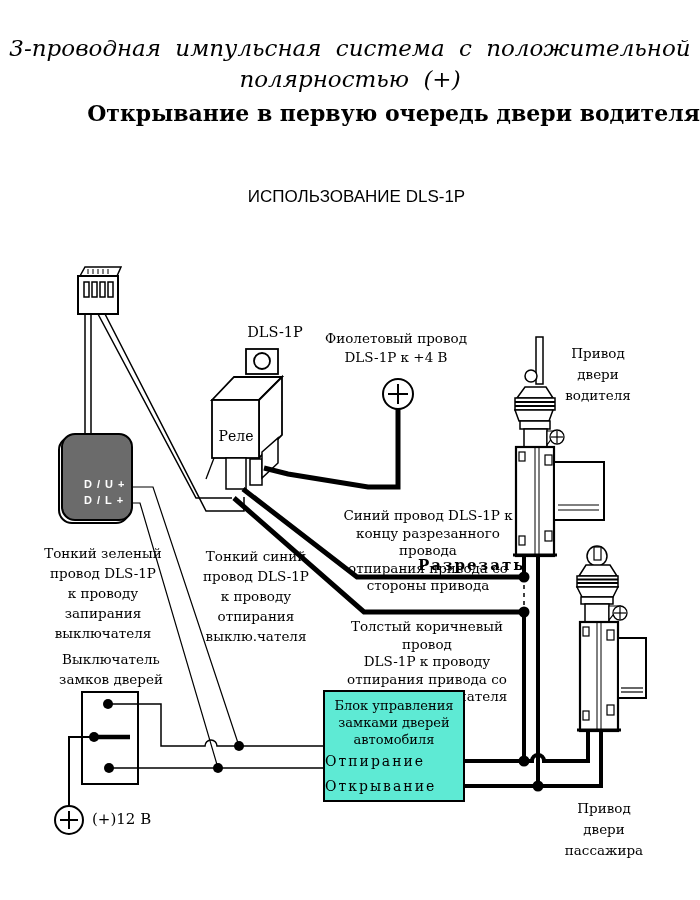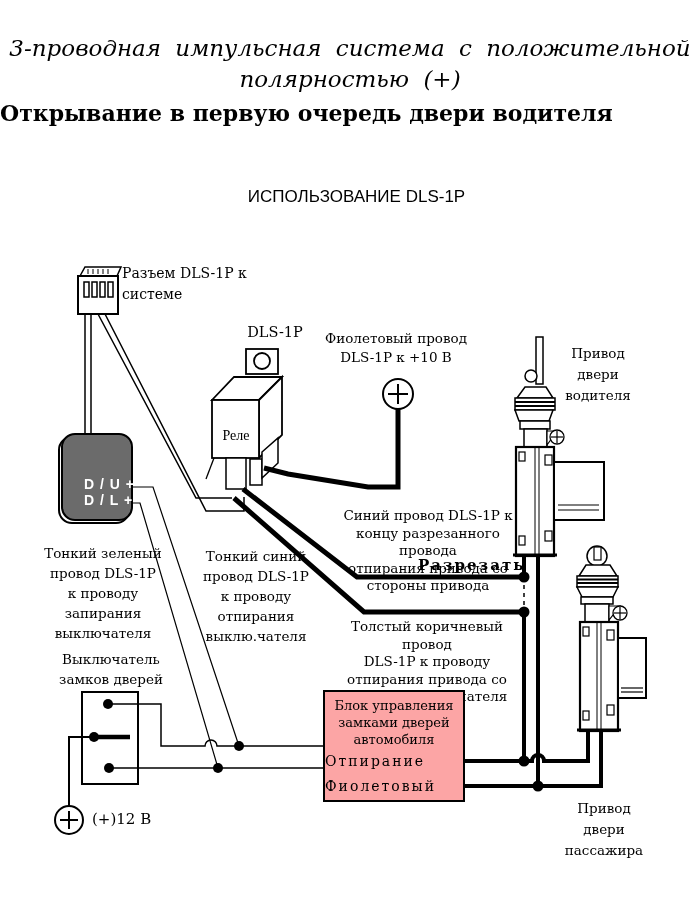--- a/index.html
+++ b/index.html
@@ -3,30 +3,30 @@
 <meta charset="utf-8">
 <style>
   html,body{margin:0;padding:0;background:#fff;}
   #page{position:relative;width:700px;height:900px;background:#fff;overflow:hidden;
         font-family:"DejaVu Serif", serif;color:#000;}
   #diagram-svg{position:absolute;left:0;top:0;}
   .lbl{position:absolute;white-space:pre-line;line-height:18px;font-size:13.5px;}
   .center{text-align:center;}
   .title-italic{position:absolute;left:0;right:0;top:33px;text-align:center;
       font-style:italic;font-weight:normal;font-size:23px;line-height:31px;word-spacing:7px;}
-  .title-bold{position:absolute;left:0;right:0;top:99px;text-align:left;
+  .title-bold{position:absolute;left:0;right:0;top:99px;text-align:right;
       font-weight:bold;font-size:22px;line-height:29px;}
   .subtitle{position:absolute;left:0;right:12px;top:187px;text-align:center;
       font-family:"Liberation Sans", sans-serif;font-size:17px;padding-left:25px;}
   .module-text{position:absolute;left:84px;top:476px;color:#fff;
-      font-family:"Liberation Sans", sans-serif;font-weight:bold;font-size:14px;
+      font-family:"Liberation Sans", sans-serif;font-weight:bold;font-size:11px;
       line-height:16px;letter-spacing:1px;white-space:pre-line;}
   .cut{font-weight:bold;font-size:15px;letter-spacing:2px;}
   .control-block{position:absolute;left:323px;top:690px;width:138px;height:108px;
-      background:#fca5a5;border:2px solid #000;}
+      background:#5eead4;border:2px solid #000;}
   .cb-title{padding-top:5px;text-align:center;font-size:13px;line-height:17px;white-space:pre-line;}
   .cb-line{padding-right:5px;font-size:14px;letter-spacing:2px;}
   .cb-unlock{margin-top:5px;}
   .cb-lock{margin-top:9px;}
 </style>
 </head>
 <body>
 
 <div id="page">
 
@@ -190,33 +190,31 @@
       </g>
     </g>
   </svg>
 
   <div class="title-italic">3-проводная  импульсная  система  с
 положительной   полярностью  (+)</div>
   <div class="title-bold">Открывание в первую очередь двери
 водителя</div>
   <div class="subtitle">ИСПОЛЬЗОВАНИЕ DLS-1P</div>
 
-  <div class="lbl" style="left:122px;top:263px;width:180px;font-size:14px;line-height:21px;">Разъем DLS-1P к
-системе</div>
 
   <div class="lbl center" style="left:236px;top:323px;width:78px;font-size:14.5px;">DLS-1P</div>
 
   <div class="lbl center" style="left:312px;top:329px;width:168px;line-height:19px;">Фиолетовый провод
-DLS-1P к +10 В</div>
+DLS-1P к +4 В</div>
 
   <div class="lbl center" style="left:556px;top:343px;width:84px;line-height:21px;">Привод
 двери
 водителя</div>
 
-  <div class="lbl center" style="left:214px;top:427px;width:44px;font-size:14px;font-family:Liberation Serif, serif;">Реле</div>
+  <div class="lbl center" style="left:214px;top:427px;width:44px;font-size:14px;">Реле</div>
 
   <div class="module-text">D / U +
 D / L +</div>
 
   <div class="lbl center" style="left:330px;top:507px;width:196px;line-height:17.5px;">Синий провод DLS-1P к
 концу разрезанного провода
 отпирания привода со
 стороны привода</div>
 
   <div class="lbl center cut" style="left:418px;top:556px;width:102px;">Разрезать</div>
@@ -241,20 +239,20 @@
   <div class="lbl center" style="left:54px;top:649px;width:114px;line-height:20px;">Выключатель
 замков дверей</div>
 
   <div class="lbl" style="left:92px;top:810px;width:80px;font-size:15px;">(+)12 В</div>
 
   <div class="control-block">
     <div class="cb-title">Блок управления
 замками дверей
 автомобиля</div>
     <div class="cb-line cb-unlock">Отпирание</div>
-    <div class="cb-line cb-lock">Фиолетовый</div>
+    <div class="cb-line cb-lock">Открывание</div>
   </div>
 
   <div class="lbl center" style="left:556px;top:798px;width:96px;line-height:21px;">Привод
 двери
 пассажира</div>
 
 </div>
 
 </body></html>

